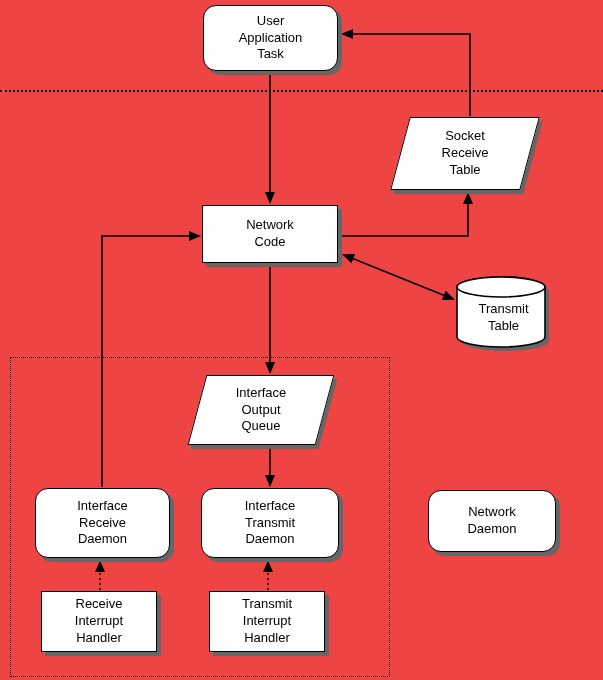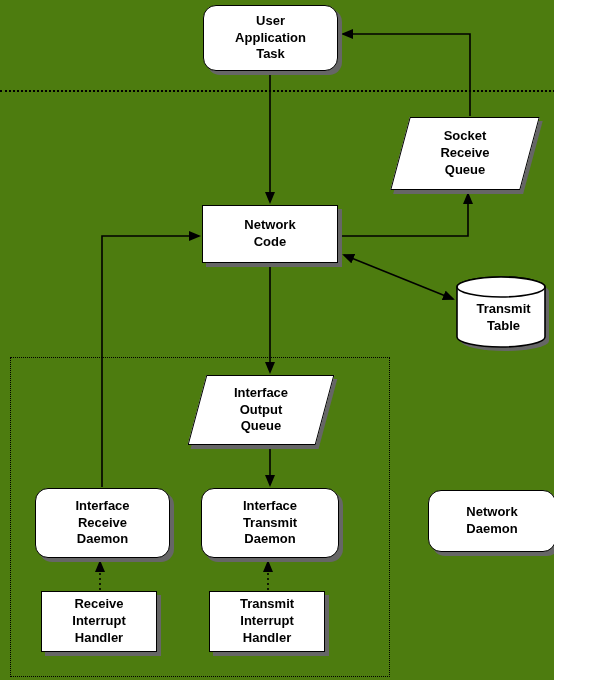--- a/index.html
+++ b/index.html
@@ -1,26 +1,25 @@
 <!DOCTYPE html>
 <html><head>
 <meta charset="utf-8">
 <style>
   * { margin: 0; padding: 0; box-sizing: border-box; }
   html, body { background: #ffffff; }
   .canvas {
     position: relative;
-    width: 554px;
+    width: 603px;
     height: 680px;
-    background: #4d7c0f;
+    background: #ef4444;
     font-family: "Liberation Sans", sans-serif;
     font-size: 13px;
     color: #000000;
     overflow: hidden;
-    font-weight: bold;
   }
   .connectors {
     position: absolute;
     left: 0; top: 0;
     z-index: 1;
   }
   .edge { fill: none; stroke: #000000; stroke-width: 1.6px; }
   .edge.dotted { stroke-dasharray: 2 3; }
   .dotted-sep {
     position: absolute;
@@ -106,21 +105,21 @@
   <div class="node rounded shadow" style="left:203px; top:5px; width:135px; height:66px">
     <span class="label">User
 Application
 Task</span>
   </div>
 
   <div class="node para" style="left:400px; top:117px; width:130px; height:73px">
     <div class="para-shape"></div>
     <span class="label">Socket
 Receive
-Queue</span>
+Table</span>
   </div>
 
   <div class="node shadow" style="left:202px; top:205px; width:136px; height:58px">
     <span class="label">Network
 Code</span>
   </div>
 
   <div class="node cyl" style="left:456px; top:275px; width:95px; height:78px">
     <svg width="95" height="78" viewBox="0 0 95 78" xmlns="http://www.w3.org/2000/svg">
       <path d="M1 12 A44 10 0 0 1 89 12 L89 62 A44 10 0 0 1 1 62 Z" transform="translate(4,4)" fill="#666666"></path>

